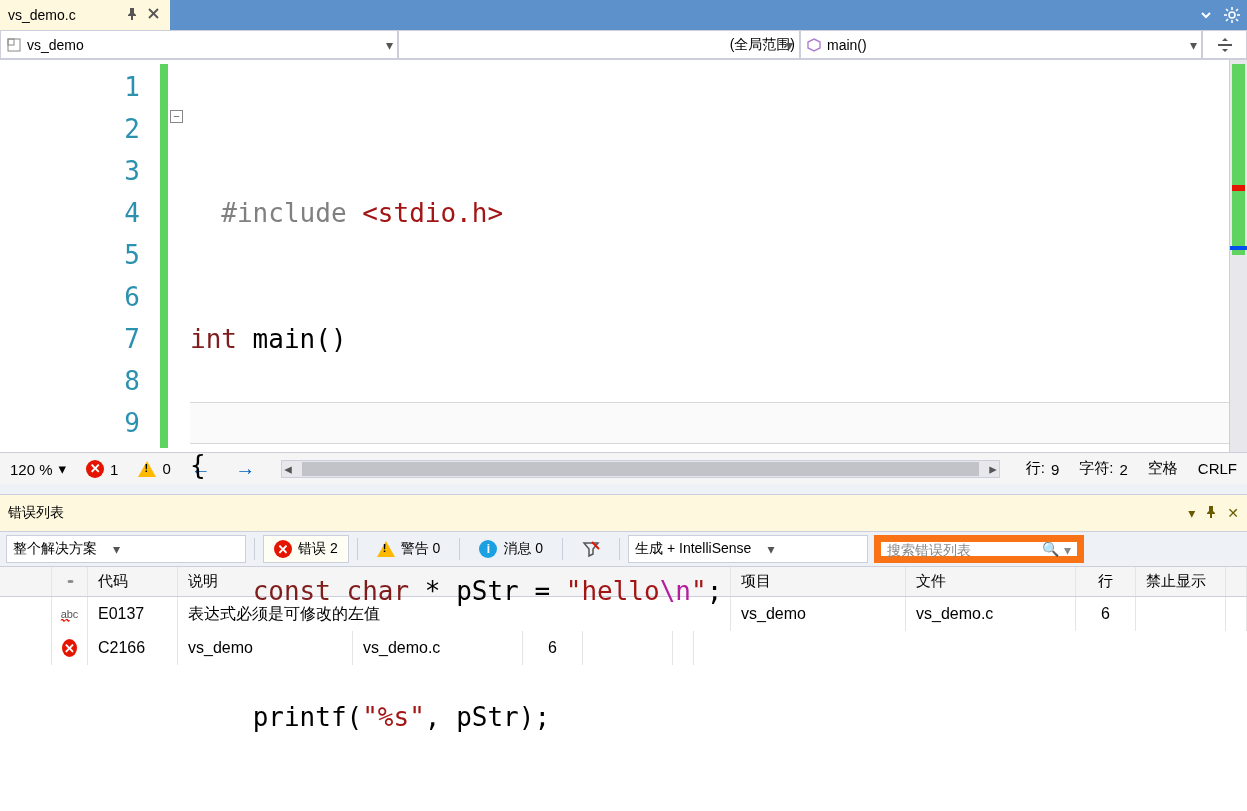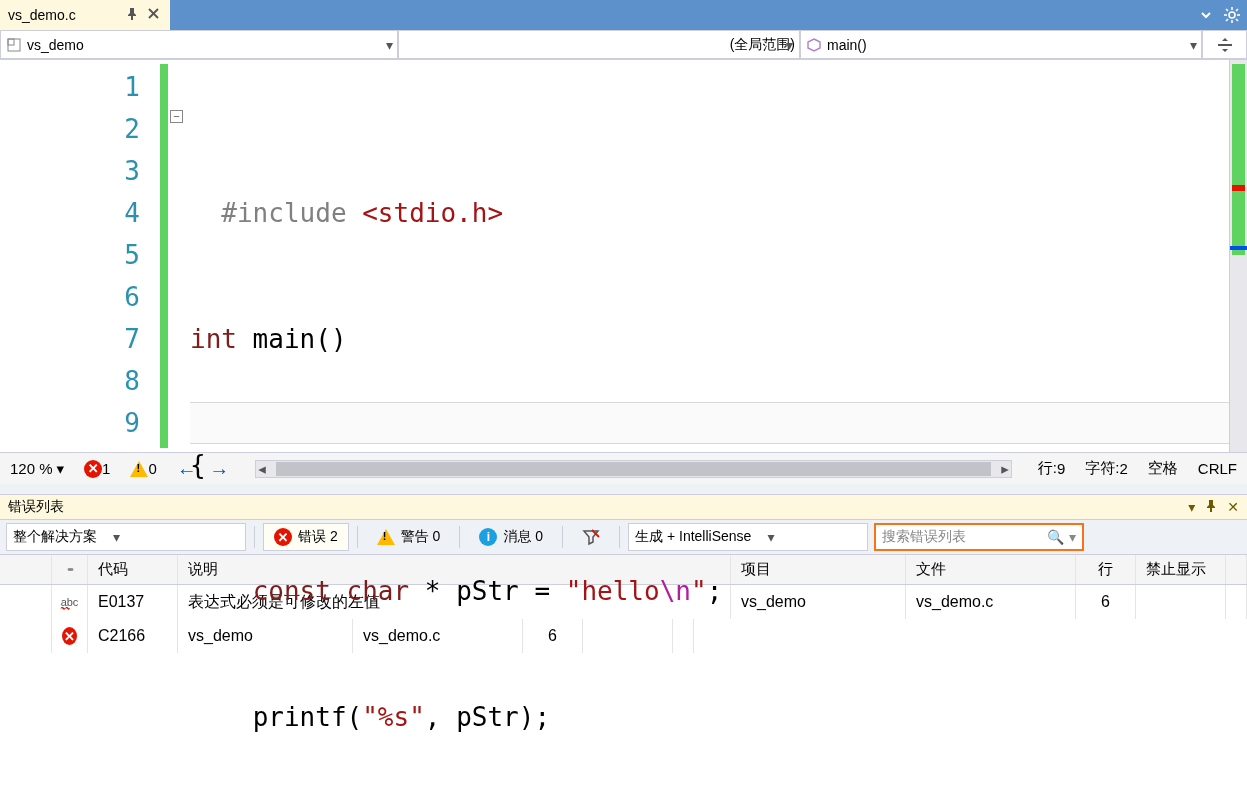--- a/index.html
+++ b/index.html
@@ -25,36 +25,36 @@
 .fold-box{position:absolute;left:2px;top:50px;width:13px;height:13px;border:1px solid #888;background:#fff;font-size:11px;line-height:11px;text-align:center;color:#555}
 .code{flex:1;font-family:Consolas,monospace;font-size:26px;line-height:42px;padding-top:6px;white-space:pre;position:relative}
 .code .line{height:42px}
 .k{color:#7f1d1d}.s{color:#a31515}.inc{color:#808080}.esc{color:#b31e9c}
 .cur-line-hl{position:absolute;left:0;right:18px;top:342px;height:42px;border:1px solid #d8d8d8;border-left:0;border-right:0;background:rgba(240,240,240,.35);pointer-events:none}
 .mini-scroll{position:absolute;right:0;top:0;width:18px;height:100%;background:#e8e8ec;border-left:1px solid #cccedb}
 .mini-scroll .ok{position:absolute;left:2px;right:2px;background:#5fd35f}
 .mini-scroll .errm{position:absolute;left:2px;right:2px;height:6px;background:#e51400}
 .mini-scroll .carrot{position:absolute;left:0;right:0;height:4px;background:#0050ef}
 .status-bar{height:32px;background:#f5f5f5;border-top:1px solid #cccedb;display:flex;align-items:center;padding:0 10px;gap:20px;font-size:15px}
-.status-bar .seg{display:flex;align-items:center;}
+.status-bar .seg{display:flex;align-items:flex-end;gap:6px}
 .zoom-dd{display:flex;align-items:center;gap:4px}
 .arr-btn{color:#005dba;font-size:20px;font-weight:bold}
 .h-scroll{flex:1;height:18px;background:#e8e8ec;border:1px solid #cccedb;position:relative;margin:0 6px;display:flex;align-items:center;justify-content:space-between;padding:0 2px;color:#555}
 .h-scroll .thumb{position:absolute;left:20px;right:20px;top:1px;bottom:1px;background:#c2c3c9}
 .gap{height:10px;background:#eef1f5}
 .panel{height:346px;display:flex;flex-direction:column;border-top:1px solid #cccedb}
-.panel-title{height:24px;background:#fdf8de;display:flex;align-items:center;padding:0 8px;position:relative}
+.panel-title{height:36px;background:#fdf8de;display:flex;align-items:center;padding:0 8px;position:relative}
 .panel-title .pt-right{position:absolute;right:8px;display:flex;gap:10px;color:#6a5b00}
 .panel-toolbar{height:36px;background:#eef1f5;border-top:1px solid #cccedb;border-bottom:1px solid #cccedb;display:flex;align-items:center;padding:0 6px;gap:6px}
 .tb-dd{height:28px;border:1px solid #cccedb;background:#fff;display:flex;align-items:center;padding:0 6px;gap:6px}
 .tb-dd .dd{margin-left:10px;color:#555}
 .tb-btn{height:28px;display:flex;align-items:center;padding:0 10px;gap:6px;border:1px solid transparent}
 .tb-btn.active{border-color:#cccedb;background:#fffef4}
 .tb-sep{width:1px;height:22px;background:#cccedb;margin:0 2px}
-.tb-search{height:28px;border:2px solid #f97316;background:#fff;display:flex;align-items:center;padding:0 6px;min-width:210px;color:#888}
+.tb-search{height:28px;border:7px solid #f97316;background:#fff;display:flex;align-items:flex-start;padding:0 6px;min-width:210px;color:#888}
 .tb-search .mag{margin-left:auto;color:#555}
 .grid{flex:1;overflow:auto;background:#fff}
 .ghdr{display:flex;height:30px;border-bottom:1px solid #cccedb;background:#f5f5f5;font-size:15px}
 .ghdr>div,.grow>div{padding:4px 10px;border-right:1px solid #e5e5e5;display:flex;align-items:center}
 .c-icon{width:52px;justify-content:flex-end}
 .c-dots{width:36px;justify-content:center;font-size:10px;color:#888}
 .c-code{width:90px;color:#0066cc}
 .c-desc{flex:1}
 .c-proj{width:175px}
 .c-file{width:170px}

